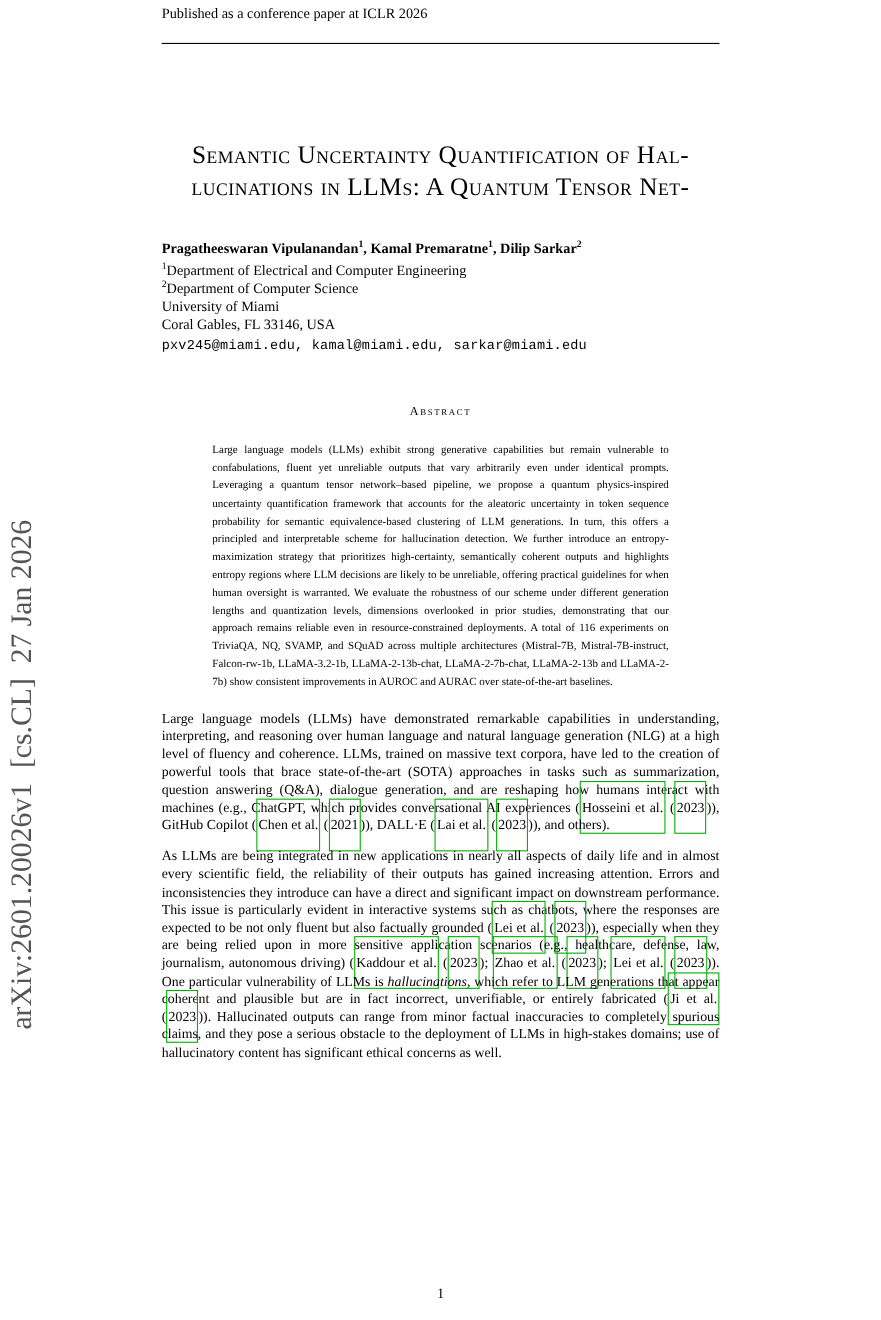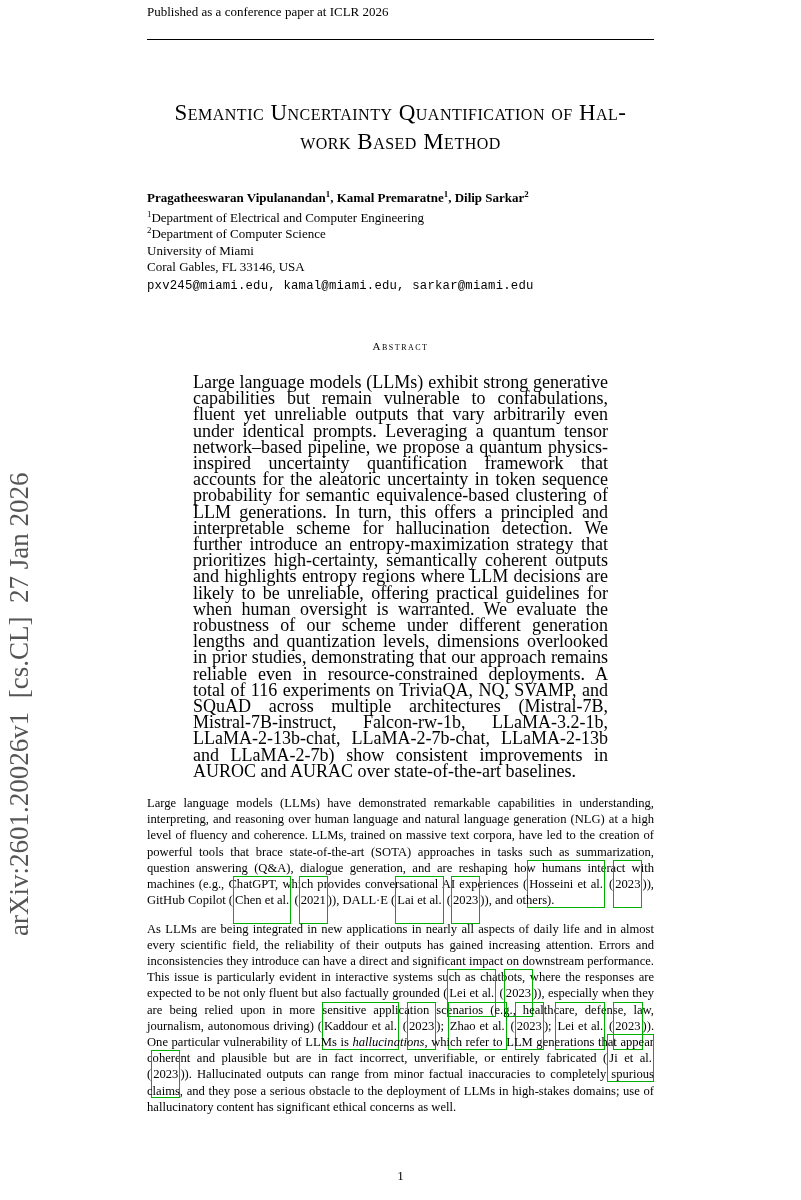--- a/index.html
+++ b/index.html
@@ -15,21 +15,21 @@
   .content { position: absolute; left: 147px; top: 0; width: 507px; }
 
   .running-header {
     margin-top: 4px;
     font-size: 13px;
     padding-bottom: 19px;
     border-bottom: 1.4px solid #000;
   }
 
   .paper-title {
-    margin-top: 58px;
+    margin-top: 86px;
     text-align: center;
     font-weight: normal;
     font-size: 23px;
     line-height: 29px;
     font-variant: small-caps;
     letter-spacing: 0.5px;
   }
   .title-line { display: block; }
 
   .authors-block { margin-top: 34px; font-size: 13px; line-height: 16.5px; }
@@ -45,21 +45,21 @@
   .abstract-heading {
     margin-top: 46px;
     text-align: center;
     font-variant: small-caps;
     font-size: 11px;
     letter-spacing: 1.5px;
   }
   .abstract-body {
     margin: 22px auto 0 auto;
     width: 415px;
-    font-size: 18px;
+    font-size: 10px;
     line-height: 16.2px;
     text-align: justify;
     hyphens: auto;
   }
 
   .section-heading {
     margin-top: 38px;
     font-size: 15.5px;
     font-variant: small-caps;
   }
@@ -109,21 +109,21 @@
 <div class="page">
 
   <div class="arxiv-stamp">arXiv:2601.20026v1  [cs.CL]  27 Jan 2026</div>
 
   <div class="content">
 
     <div class="running-header">Published as a conference paper at ICLR 2026</div>
 
     <h1 class="paper-title">
       <span class="title-line">Semantic Uncertainty Quantification of Hal-</span>
-      <span class="title-line">work Based Method</span>
+      <span class="title-line">lucinations in LLMs: A Quantum Tensor Net-</span>
     </h1>
 
     <div class="authors-block">
       <div class="authors-line">Pragatheeswaran Vipulanandan<sup>1</sup>, Kamal Premaratne<sup>1</sup>, Dilip Sarkar<sup>2</sup></div>
       <div class="affil-line"><sup>1</sup>Department of Electrical and Computer Engineering</div>
       <div class="affil-line"><sup>2</sup>Department of Computer Science</div>
       <div class="affil-line">University of Miami</div>
       <div class="affil-line">Coral Gables, FL 33146, USA</div>
       <div class="email-line">pxv245@miami.edu, kamal@miami.edu, sarkar@miami.edu</div>
     </div>

